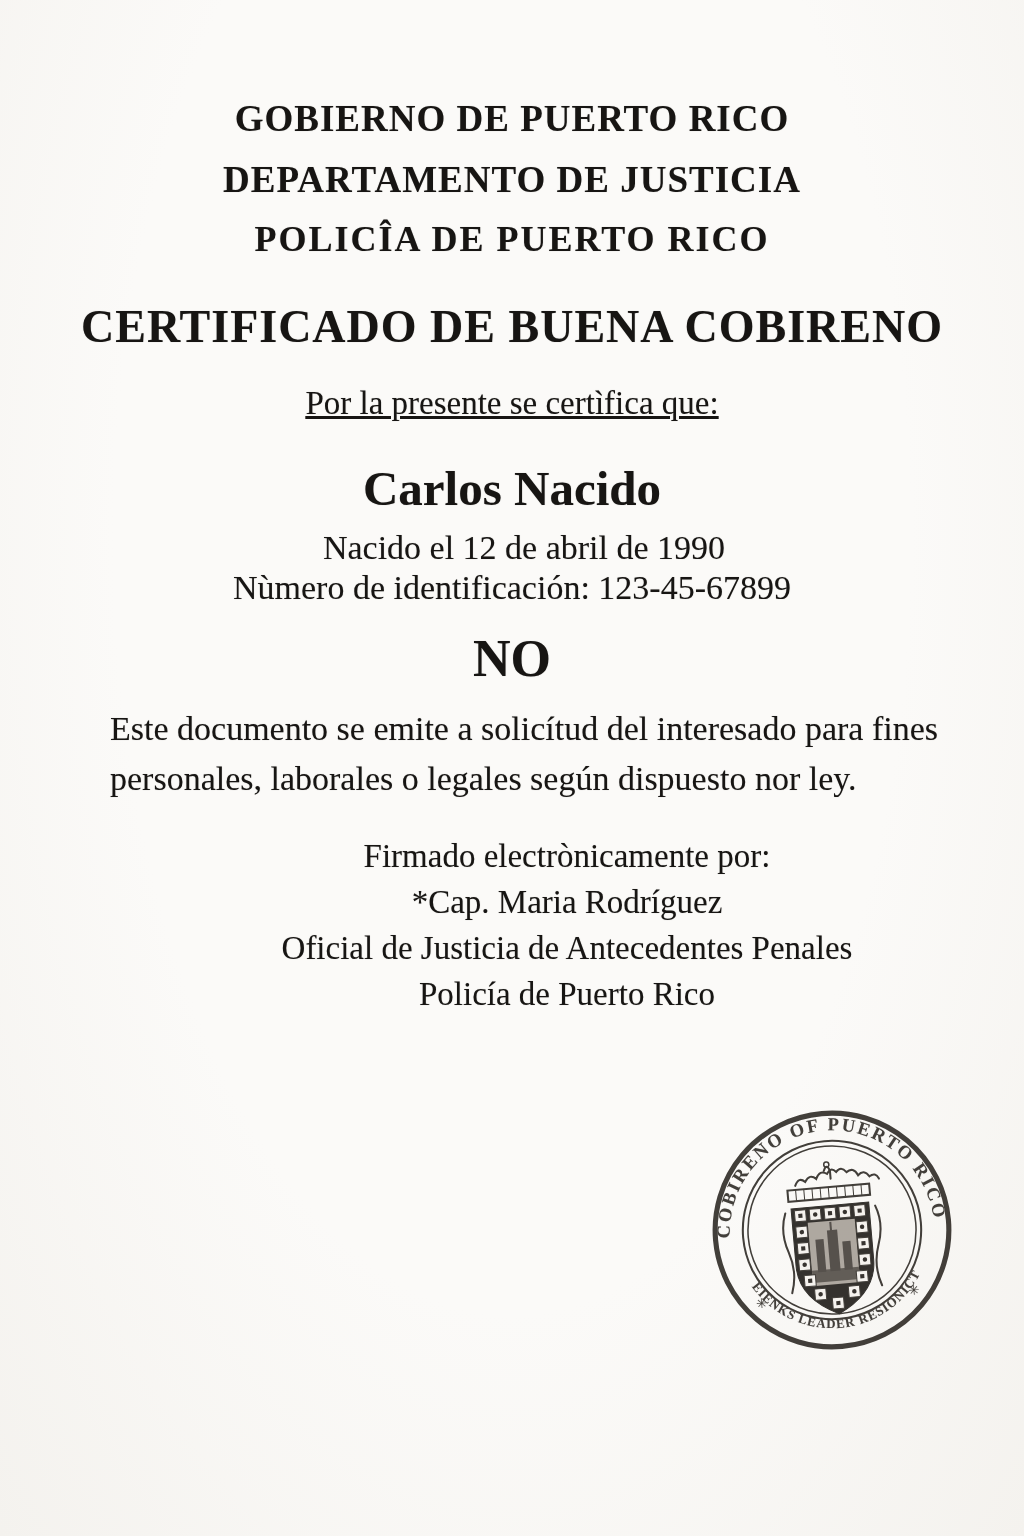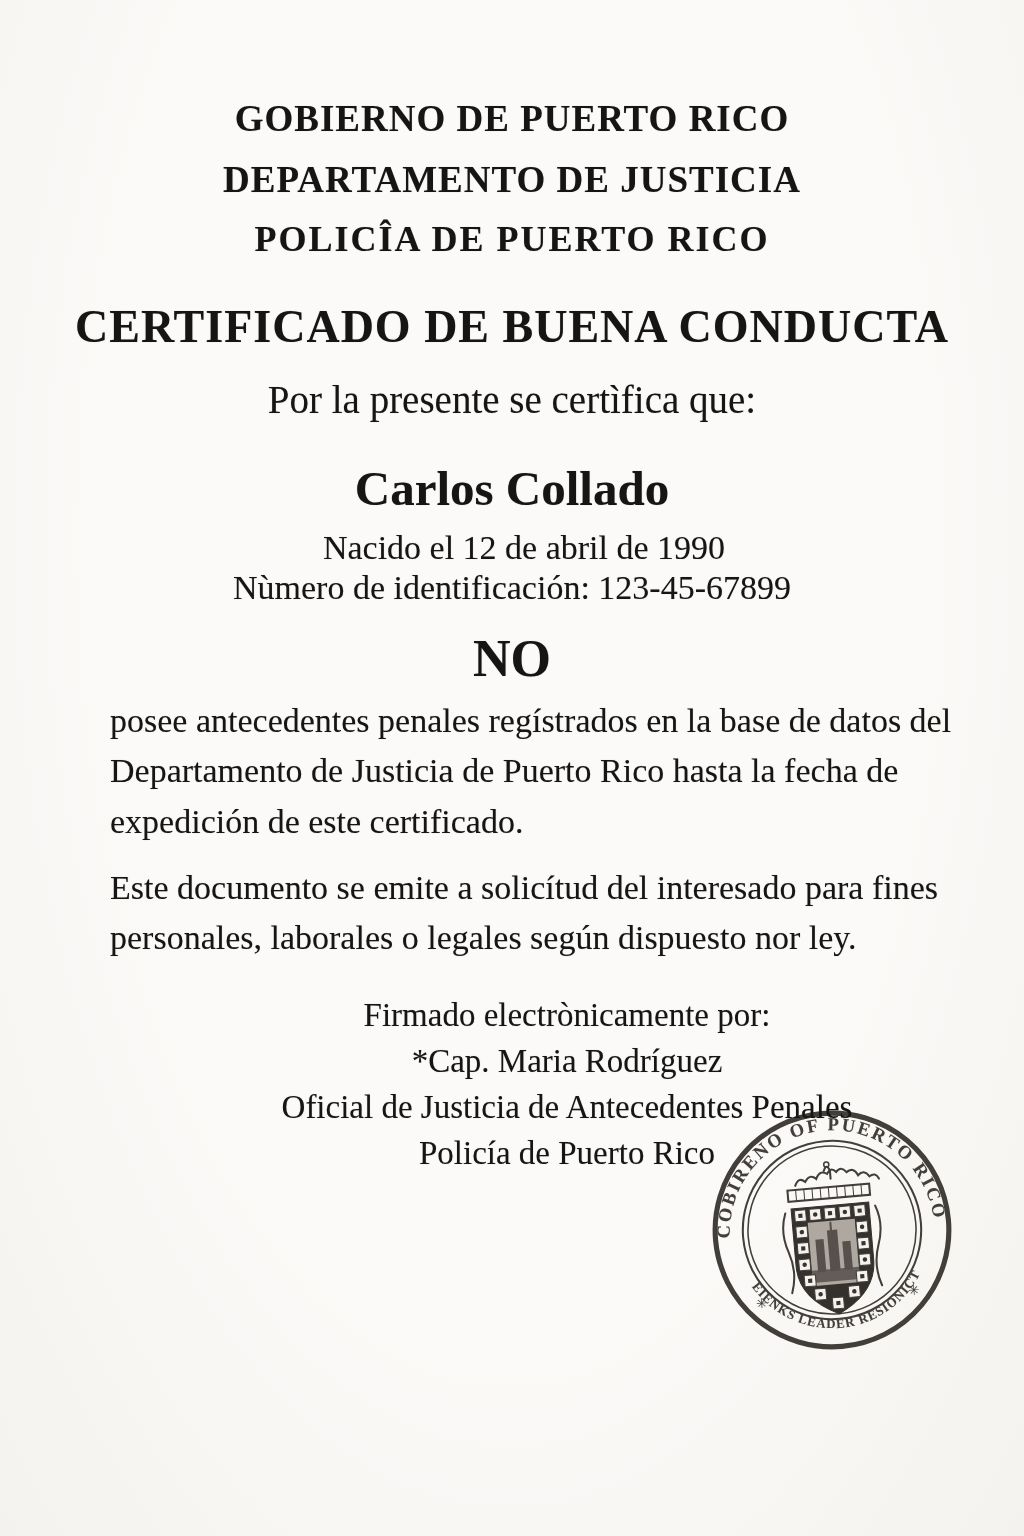--- a/index.html
+++ b/index.html
@@ -16,21 +16,21 @@
     background: radial-gradient(ellipse at 50% 35%, #fbfaf8 55%, #f4f2ee 100%);
     text-shadow: 0 0 1px rgba(23,21,19,0.28);
   }
   .center { text-align: center; }
 
   .h1 { font-size: 37px; font-weight: bold; letter-spacing: 1px; padding-top: 97px; }
   .h2 { font-size: 37px; font-weight: bold; letter-spacing: 1px; margin-top: 18px; }
   .h3 { font-size: 36px; font-weight: bold; letter-spacing: 2px; margin-top: 17px; }
 
   .doc-title { font-size: 46px; font-weight: bold; letter-spacing: 1px; margin-top: 40px; }
-  .intro     { font-size: 39px; margin-top: 24px; }
+  .intro     { font-size: 33px; margin-top: 32px; text-decoration: underline; }
   .name      { font-size: 49px; font-weight: bold; margin-top: 38px; }
   .birth     { font-size: 34px; margin-top: 12px; padding-left: 24px; }
   .idline    { font-size: 34px; margin-top: 2px; }
   .no        { font-size: 52px; font-weight: bold; margin-top: 22px; }
 
   .body-para {
     font-size: 34px; line-height: 1.48;
     margin: 8px 70px 0 110px;
     text-align: left;
   }
@@ -64,31 +64,30 @@
 <body>
 
 <div class="page">
 
   <header>
     <div class="h1 center">GOBIERNO DE PUERTO RICO</div>
     <div class="h2 center">DEPARTAMENTO DE JUSTICIA</div>
     <div class="h3 center">POLICÎA DE PUERTO RICO</div>
   </header>
 
-  <div class="doc-title center">CERTIFICADO DE BUENA CONDUCTA</div>
+  <div class="doc-title center">CERTIFICADO DE BUENA COBIRENO</div>
 
   <div class="intro center">Por la presente se certìfica que:</div>
 
-  <div class="name center">Carlos Collado</div>
+  <div class="name center">Carlos Nacido</div>
   <div class="birth center">Nacido el 12 de abril de 1990</div>
   <div class="idline center">Nùmero de identificación: 123-45-67899</div>
 
   <div class="no center">NO</div>
 
-  <p class="body-para">posee antecedentes penales regístrados en la base de datos del Departamento de Justicia de Puerto Rico hasta la fecha de expedición de este certificado.</p>
 
   <p class="body-para second">Este documento se emite a solicítud del interesado para fines personales, laborales o legales según dispuesto nor ley.</p>
 
 
   <div class="signature">
     <div>Firmado electrònicamente por:</div>
     <div>*Cap. Maria Rodríguez</div>
     <div>Oficial de Justicia de Antecedentes Penales</div>
     <div>Policía de Puerto Rico</div>
   </div>

